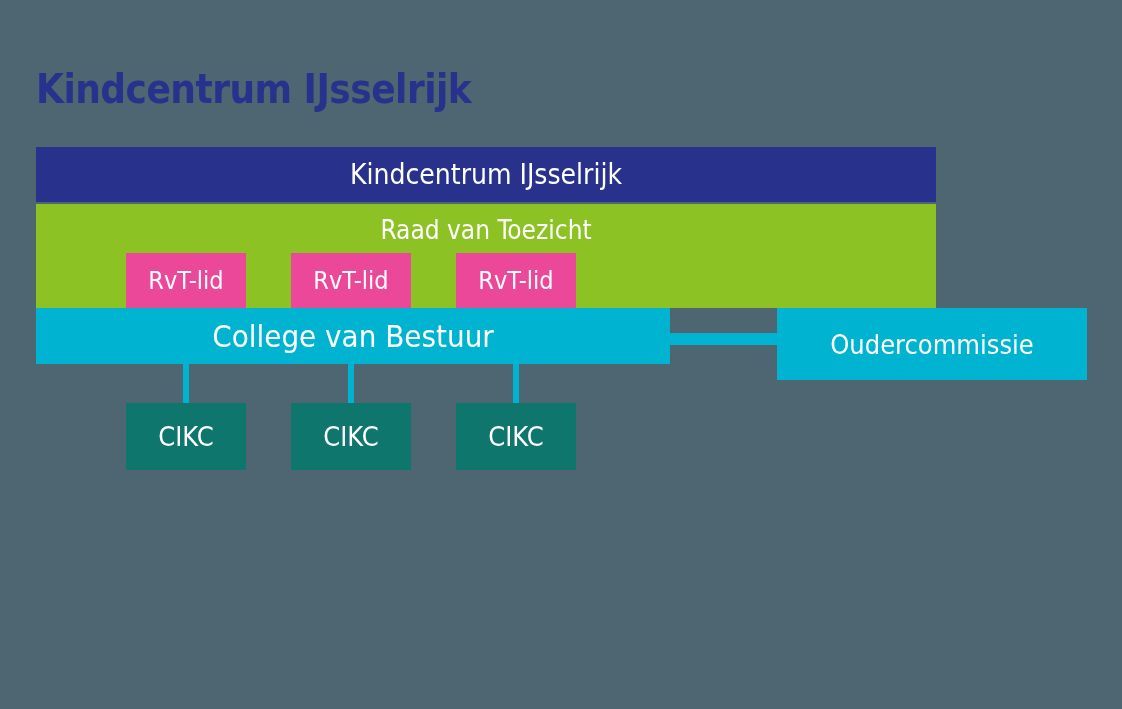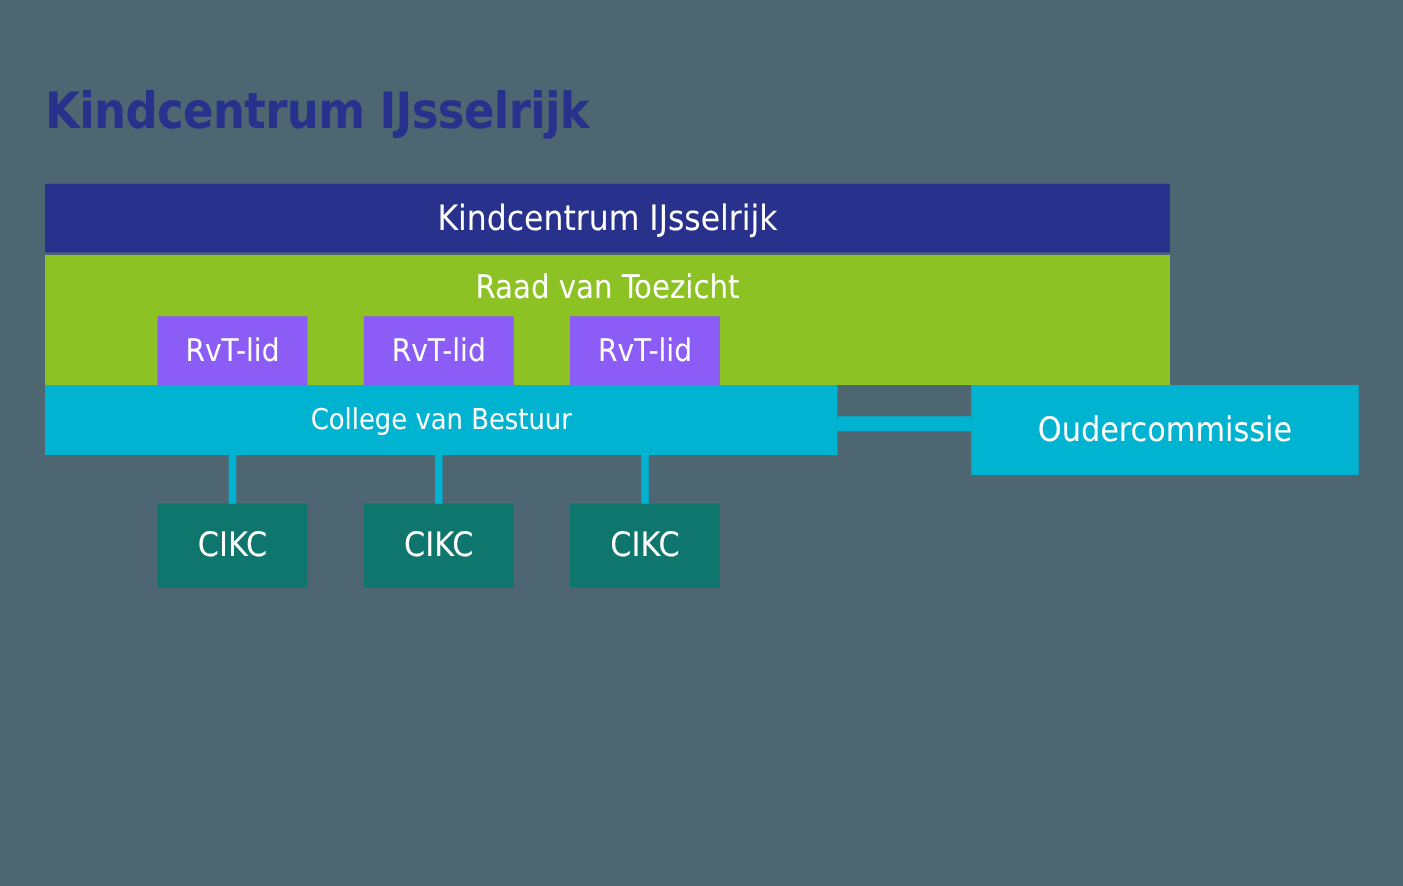--- a/index.html
+++ b/index.html
@@ -56,37 +56,37 @@
     width:900px;
     text-align:center;
     font-size:26px;
     color:#ffffff;
   }
   .member {
     position:absolute;
     top:49px;
     height:55px;
     width:120px;
-    background:#8b5cf6;
+    background:#ec4899;
     display:flex;
     align-items:center;
     justify-content:center;
     color:#ffffff;
     font-size:25px;
   }
   .member.m1 { left:90px; }
   .member.m2 { left:255px; }
   .member.m3 { left:420px; }
 
   
   .band-exec {
     left:36px; top:308px;
     width:634px; height:56px;
     background:#00b3d0;
-    font-size:23px;
+    font-size:31px;
   }
 
   
   .band-parents {
     left:777px; top:308px;
     width:310px; height:72px;
     background:#00b3d0;
     font-size:27px;
   }
 

